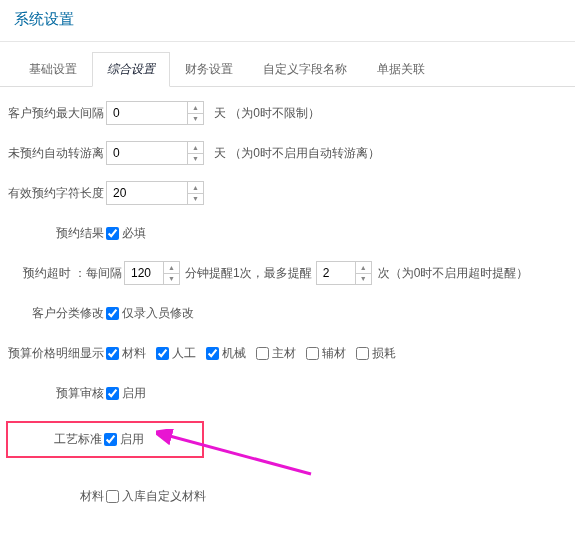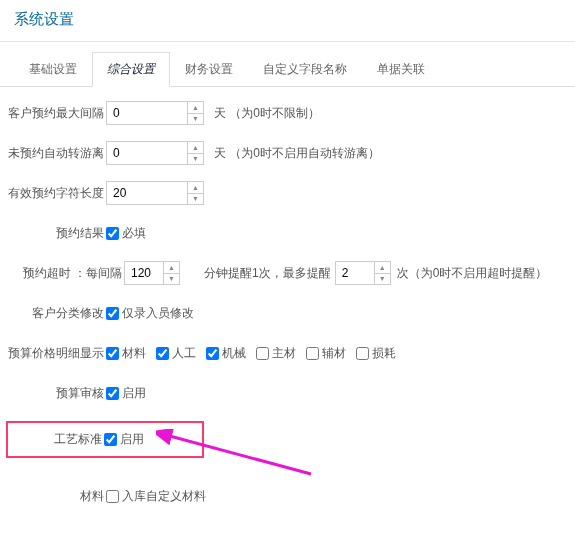--- a/index.html
+++ b/index.html
@@ -168,21 +168,21 @@
 
   <div class="row">
     <div class="label" style="width:118px">预约超时 ：每间隔</div>
     <div class="spin small">
       <input value="120" style="">
       <div class="arrows">
           <div class="arrow">▲</div>
           <div class="arrow">▼</div>
         </div>
     </div>
-    <span class="suffix" style="margin-left:24px;margin-right:4px">分钟提醒1次，最多提醒</span>
+    <span class="suffix" style="margin-left:5px;margin-right:4px">分钟提醒1次，最多提醒</span>
     <div class="spin small">
       <input value="2" style="">
       <div class="arrows">
           <div class="arrow">▲</div>
           <div class="arrow">▼</div>
         </div>
     </div>
     <span class="suffix" style="margin-left:6px">次（为0时不启用超时提醒）</span>
   </div>
 

